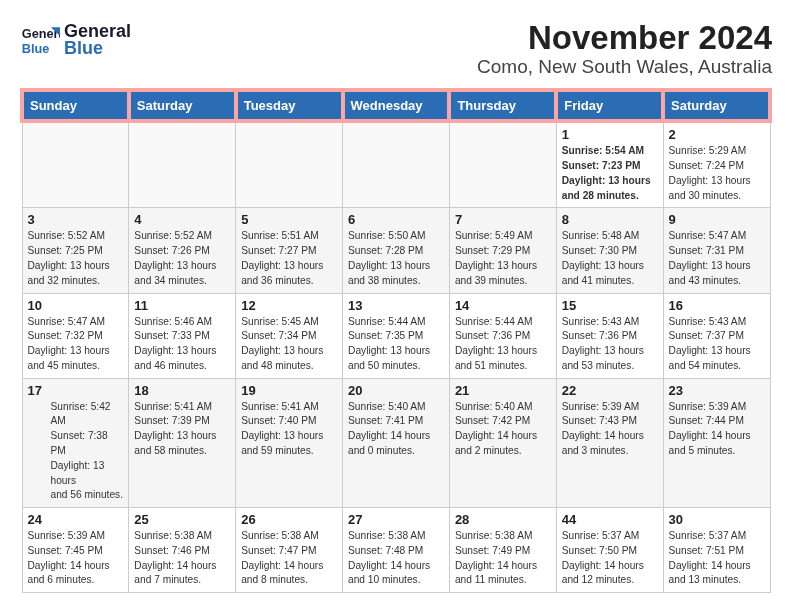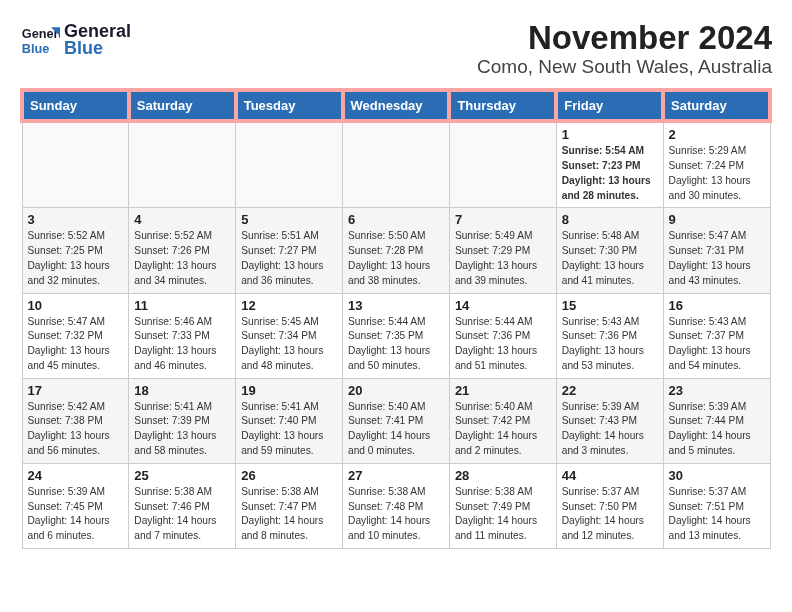--- a/index.html
+++ b/index.html
@@ -231,21 +231,21 @@
           <span class="day-num">16</span>
           <div class="day-info" style="white-space: pre-line;">Sunrise: 5:43 AM
 Sunset: 7:37 PM
 Daylight: 13 hours
 and 54 minutes.</div>
         </td>
       </tr>
       <tr>
         <td>
           <span class="day-num">17</span>
-          <div class="day-info" style="white-space: pre-line;">Sunrise: 5:42 AM
+          <div class="day-info" style="white-space: pre-line; margin-left: 23px;">Sunrise: 5:42 AM
 Sunset: 7:38 PM
 Daylight: 13 hours
 and 56 minutes.</div>
         </td>
         <td>
           <span class="day-num">18</span>
           <div class="day-info" style="white-space: pre-line;">Sunrise: 5:41 AM
 Sunset: 7:39 PM
 Daylight: 13 hours
 and 58 minutes.</div>

